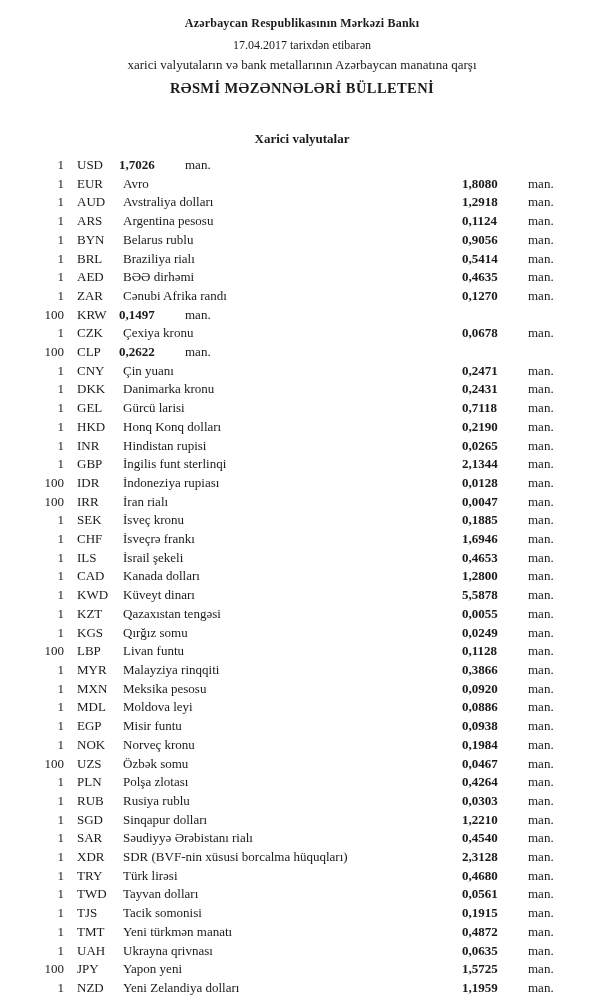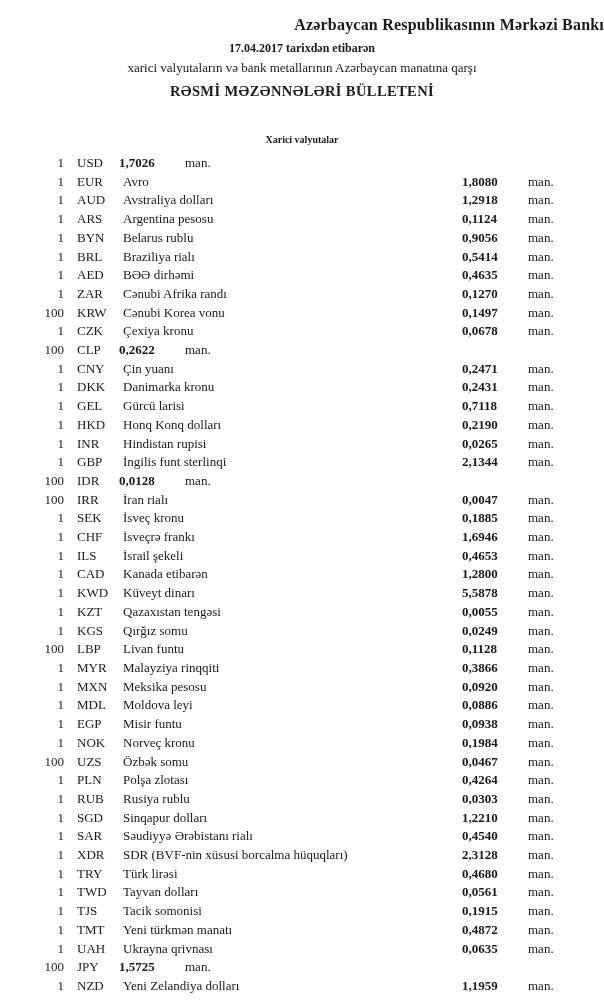--- a/index.html
+++ b/index.html
@@ -10,45 +10,45 @@
     font-family: "Liberation Serif", "DejaVu Serif", serif;
   }
   .page {
     width: 604px;
     min-height: 1000px;
     box-sizing: border-box;
     padding-top: 16px;
     background: #ffffff;
   }
   .bank-name {
-    font-size: 16px;
+    font-size: 12px;
     font-weight: bold;
-    text-align: right;
+    text-align: center;
     letter-spacing: 0.2px;
   }
   .date-line {
     font-size: 12px;
-    font-weight: bold;
+    font-weight: normal;
     text-align: center;
     margin-top: 7px;
   }
   .subtitle {
     font-size: 13px;
     text-align: center;
     margin-top: 4px;
   }
   .bulletin-title {
     font-size: 14.5px;
     font-weight: bold;
     text-align: center;
     margin-top: 7px;
     letter-spacing: 0.4px;
   }
   .section-title {
-    font-size: 10px;
+    font-size: 13px;
     font-weight: bold;
     text-align: center;
     margin-top: 34px;
     margin-bottom: 9px;
   }
   .rates-table {
     padding: 0 40px 18px 36px;
   }
   .row {
     display: flex;
@@ -159,21 +159,20 @@
     <span class="qty">1</span>
     <span class="code">ZAR</span>
     <span class="name">Cənubi Afrika randı</span>
     <span class="rate">0,1270</span>
     <span class="unit">man.</span>
   </div>
 
   <div class="row">
     <span class="qty">100</span>
     <span class="code">KRW</span>
-    <span class="name">Cənubi Korea vonu</span>
     <span class="rate">0,1497</span>
     <span class="unit">man.</span>
   </div>
 
   <div class="row">
     <span class="qty">1</span>
     <span class="code">CZK</span>
     <span class="name">Çexiya kronu</span>
     <span class="rate">0,0678</span>
     <span class="unit">man.</span>
@@ -230,20 +229,21 @@
     <span class="qty">1</span>
     <span class="code">GBP</span>
     <span class="name">İngilis funt sterlinqi</span>
     <span class="rate">2,1344</span>
     <span class="unit">man.</span>
   </div>
 
   <div class="row">
     <span class="qty">100</span>
     <span class="code">IDR</span>
+    <span class="name">İndoneziya rupiası</span>
     <span class="rate">0,0128</span>
     <span class="unit">man.</span>
   </div>
 
   <div class="row">
     <span class="qty">100</span>
     <span class="code">IRR</span>
     <span class="name">İran rialı</span>
     <span class="rate">0,0047</span>
     <span class="unit">man.</span>
@@ -269,21 +269,21 @@
     <span class="qty">1</span>
     <span class="code">ILS</span>
     <span class="name">İsrail şekeli</span>
     <span class="rate">0,4653</span>
     <span class="unit">man.</span>
   </div>
 
   <div class="row">
     <span class="qty">1</span>
     <span class="code">CAD</span>
-    <span class="name">Kanada etibarən</span>
+    <span class="name">Kanada dolları</span>
     <span class="rate">1,2800</span>
     <span class="unit">man.</span>
   </div>
 
   <div class="row">
     <span class="qty">1</span>
     <span class="code">KWD</span>
     <span class="name">Küveyt dinarı</span>
     <span class="rate">5,5878</span>
     <span class="unit">man.</span>
@@ -437,20 +437,21 @@
     <span class="qty">1</span>
     <span class="code">UAH</span>
     <span class="name">Ukrayna qrivnası</span>
     <span class="rate">0,0635</span>
     <span class="unit">man.</span>
   </div>
 
   <div class="row">
     <span class="qty">100</span>
     <span class="code">JPY</span>
+    <span class="name">Yapon yeni</span>
     <span class="rate">1,5725</span>
     <span class="unit">man.</span>
   </div>
 
   <div class="row">
     <span class="qty">1</span>
     <span class="code">NZD</span>
     <span class="name">Yeni Zelandiya dolları</span>
     <span class="rate">1,1959</span>
     <span class="unit">man.</span>

